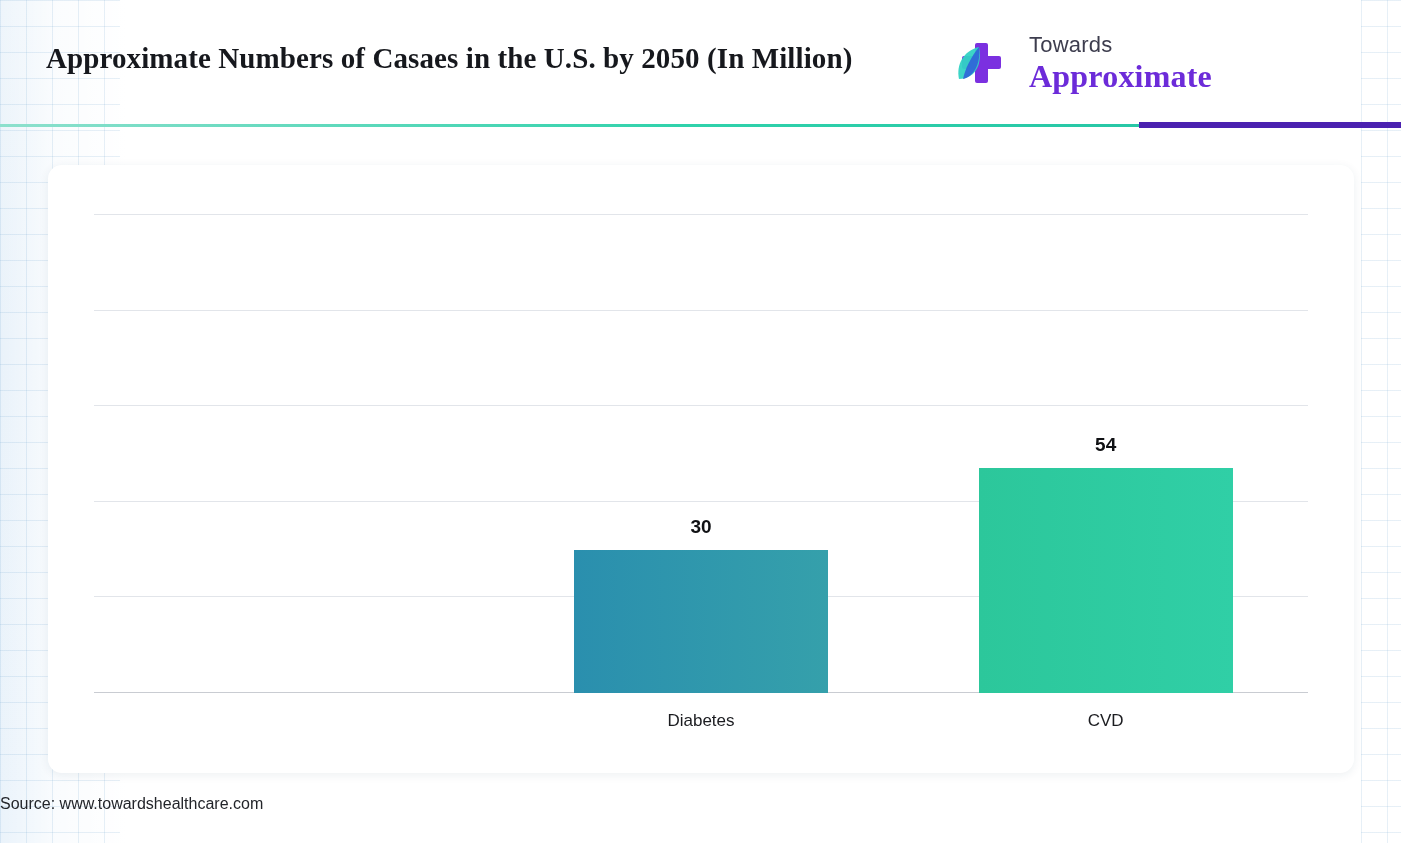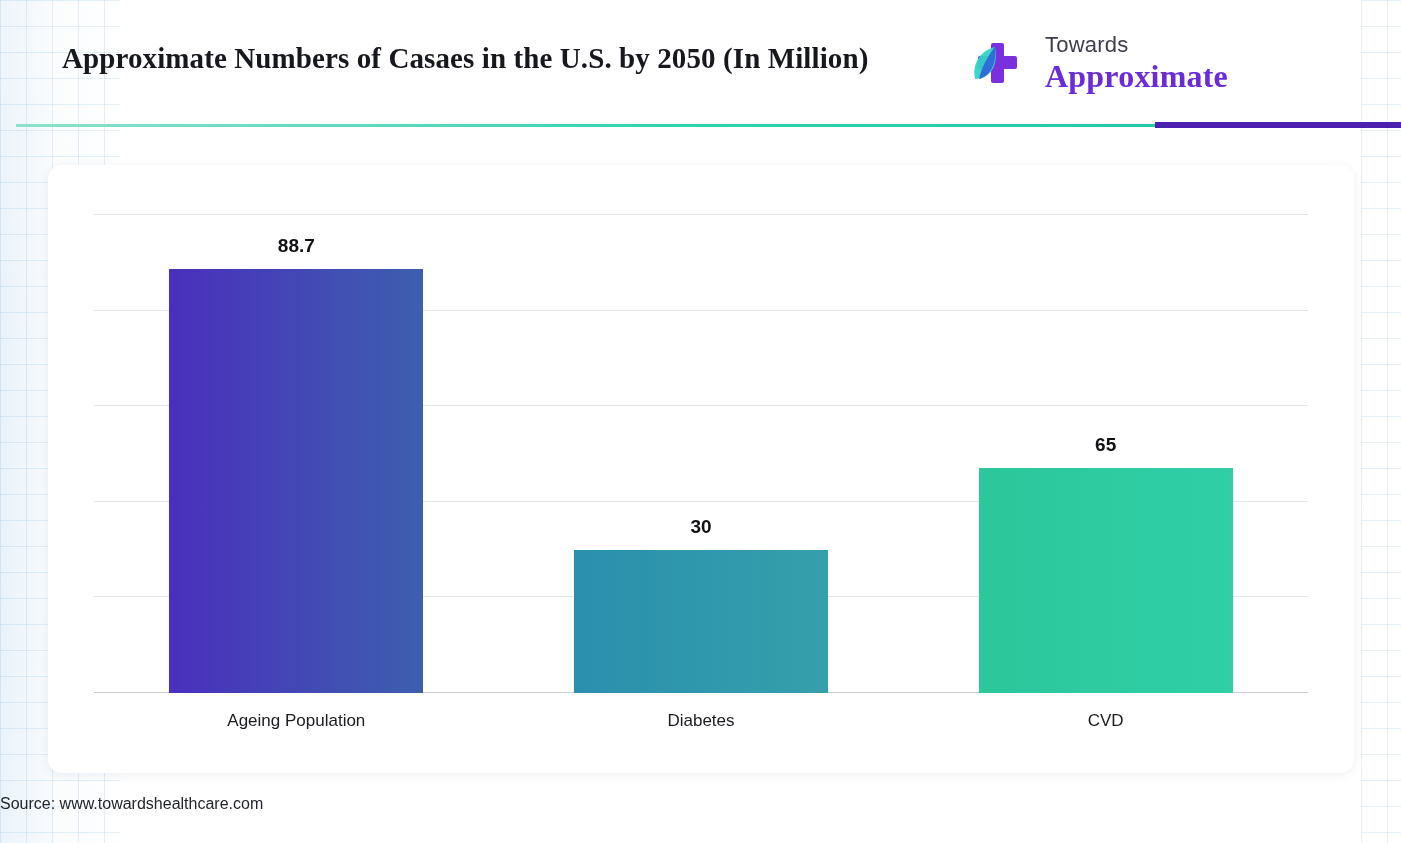--- a/index.html
+++ b/index.html
@@ -36,21 +36,21 @@
   }
   .grid-deco.right {
     left: auto;
     right: 0;
     width: 40px;
   }
 
   
   .header {
     position: absolute;
-    left: 16px; top: 0;
+    left: 0; top: 0;
     width: 1262px;
     height: 128px;
   }
   .header-title {
     position: absolute;
     left: 46px;
     top: 42px;
     font-family: "Liberation Serif", serif;
     font-weight: bold;
     font-size: 29px;
@@ -231,33 +231,28 @@
       <div class="gridlines" id="gridlines">
           <div class="gridline" style="bottom: 0%;"></div>
           <div class="gridline" style="bottom: 20%;"></div>
           <div class="gridline" style="bottom: 40%;"></div>
           <div class="gridline" style="bottom: 60%;"></div>
           <div class="gridline" style="bottom: 80%;"></div>
           <div class="gridline" style="bottom: 100%;"></div>
         </div>
       <div class="axis-line"></div>
       <div class="bars" id="bars">
-          <div class="bar-slot" style="left: 0%; width: 33.3333%;">
-            <div class="bar" style="height: 88.7%; background: linear-gradient(to right, rgb(74, 47, 189), rgb(61, 95, 174));"></div>
-            <div class="bar-value" style="bottom: calc(88.7% + 12px);">88.7</div>
-            <div class="bar-label">Ageing Population</div>
-          </div>
           <div class="bar-slot" style="left: 33.3333%; width: 33.3333%;">
             <div class="bar" style="height: 30%; background: linear-gradient(to right, rgb(42, 143, 174), rgb(53, 160, 171));"></div>
             <div class="bar-value" style="bottom: calc(30% + 12px);">30</div>
             <div class="bar-label">Diabetes</div>
           </div>
           <div class="bar-slot" style="left: 66.6667%; width: 33.3333%;">
             <div class="bar" style="height: 47%; background: linear-gradient(to right, rgb(44, 199, 155), rgb(48, 207, 166));"></div>
-            <div class="bar-value" style="bottom: calc(47% + 12px);">65</div>
+            <div class="bar-value" style="bottom: calc(47% + 12px);">54</div>
             <div class="bar-label">CVD</div>
           </div>
         </div>
     </div>
   </div>
 
   <div class="source">Source: www.towardshealthcare.com</div>
 </div>
 
 </body></html>

